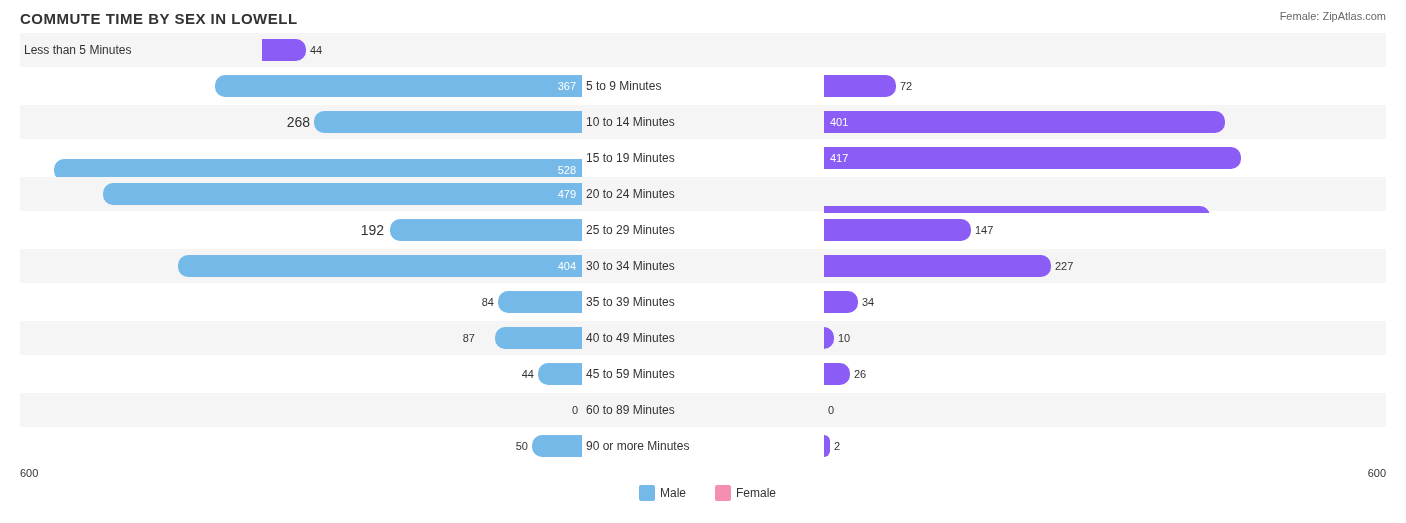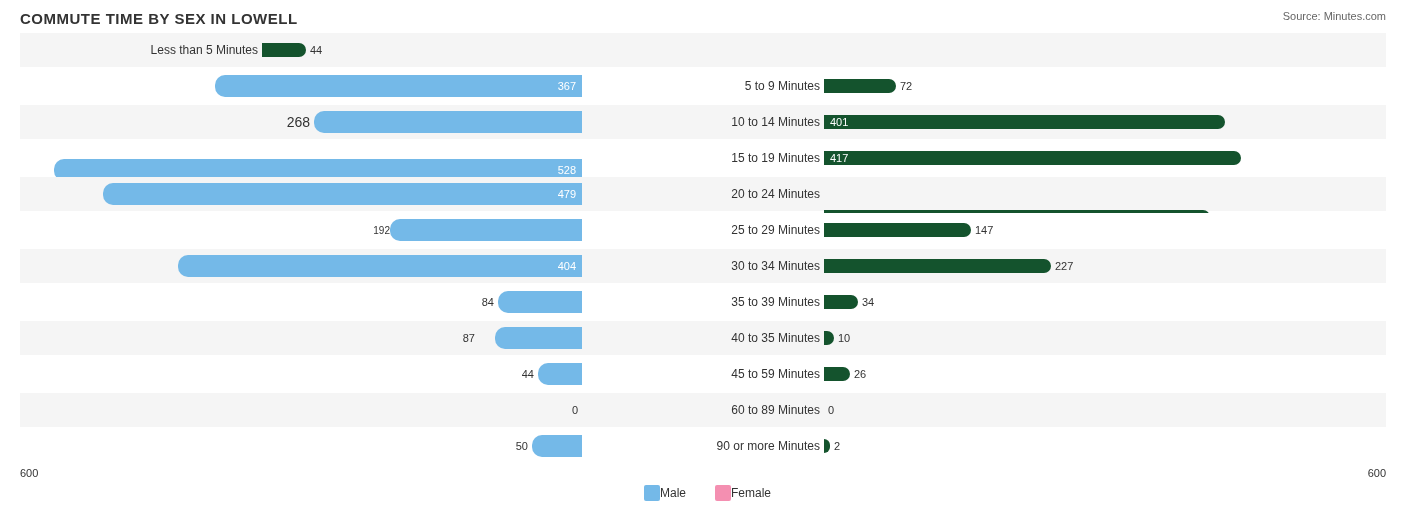--- a/index.html
+++ b/index.html
@@ -59,40 +59,40 @@
     .right-side {
       width: 600px;
       display: flex;
       align-items: center;
       justify-content: flex-start;
       position: relative;
       height: 100%;
     }
     .label-center {
       width: 242px;
-      text-align: right;
+      text-align: left;
       font-size: 12px;
       color: #333;
       flex-shrink: 0;
       z-index: 2;
       padding: 0 4px;
     }
     .male-bar {
       background: #74b9e8;
       height: 22px;
       border-radius: 10px 0 0 10px;
       display: flex;
       align-items: center;
       justify-content: flex-end;
       padding-right: 6px;
       position: relative;
     }
     .female-bar {
-      background: #14532d;
-      height: 14px;
+      background: #8b5cf6;
+      height: 22px;
       border-radius: 0 10px 10px 0;
       display: flex;
       align-items: center;
       justify-content: flex-start;
       padding-left: 6px;
       position: relative;
     }
     .bar-value {
       font-size: 11px;
       font-weight: normal;
@@ -111,20 +111,21 @@
     .legend {
       display: flex;
       justify-content: center;
       align-items: center;
       gap: 20px;
       margin-top: 6px;
     }
     .legend-item {
       display: flex;
       align-items: center;
+      gap: 5px;
       font-size: 12px;
       color: #333;
       padding-left: 9px;
     }
     .legend-box {
       width: 16px;
       height: 16px;
       border-radius: 2px;
     }
     
@@ -141,21 +142,21 @@
       margin-left: 4px;
       min-width: 25px;
       text-align: left;
     }
   </style>
 </head>
 <body>
 
 <div class="chart-container">
   <div class="chart-title">COMMUTE TIME BY SEX IN LOWELL</div>
-  <div class="source-text">Source: Minutes.com</div>
+  <div class="source-text">Female: ZipAtlas.com</div>
 
   <div class="bars-area" id="bars-area">
       <div class="bar-row">
         <div class="label-center">Less than 5 Minutes</div>
         <div class="right-side">
           <div class="female-bar" style="width: 44px; min-width: 44px;"></div>
           <span class="female-outer" style="font-size: 11px; color: rgb(51, 51, 51); margin-left: 4px;">44</span>
         </div>
       </div>
       <div class="bar-row">
@@ -203,21 +204,21 @@
         </div>
         <div class="label-center">20 to 24 Minutes</div>
         <div class="right-side">
           <div class="female-bar" style="width: 386px; min-width: 386px; margin-top: 45px;">
             <span class="bar-value">386</span>
           </div>
         </div>
       </div>
       <div class="bar-row">
         <div class="left-side">
-          <span class="male-outer" style="font-size: 10px; color: rgb(51, 51, 51); margin-right: 0; order: -1;">192</span>
+          <span class="male-outer" style="font-size: 14px; color: rgb(51, 51, 51); margin-right: 6px; order: -1;">192</span>
           <div class="male-bar" style="width: 192px; min-width: 192px;"></div>
         </div>
         <div class="label-center">25 to 29 Minutes</div>
         <div class="right-side">
           <div class="female-bar" style="width: 147px; min-width: 147px;"></div>
           <span class="female-outer" style="font-size: 11px; color: rgb(51, 51, 51); margin-left: 4px;">147</span>
         </div>
       </div>
       <div class="bar-row">
         <div class="left-side">
@@ -240,21 +241,21 @@
         <div class="right-side">
           <div class="female-bar" style="width: 34px; min-width: 34px;"></div>
           <span class="female-outer" style="font-size: 11px; color: rgb(51, 51, 51); margin-left: 4px;">34</span>
         </div>
       </div>
       <div class="bar-row">
         <div class="left-side">
           <span class="male-outer" style="font-size: 11px; color: rgb(51, 51, 51); margin-right: 20px; order: -1;">87</span>
           <div class="male-bar" style="width: 87px; min-width: 87px;"></div>
         </div>
-        <div class="label-center">40 to 35 Minutes</div>
+        <div class="label-center">40 to 49 Minutes</div>
         <div class="right-side">
           <div class="female-bar" style="width: 10px; min-width: 10px;"></div>
           <span class="female-outer" style="font-size: 11px; color: rgb(51, 51, 51); margin-left: 4px;">10</span>
         </div>
       </div>
       <div class="bar-row">
         <div class="left-side">
           <span class="male-outer" style="font-size: 11px; color: rgb(51, 51, 51); margin-right: 4px; order: -1;">44</span>
           <div class="male-bar" style="width: 44px; min-width: 44px;"></div>
         </div>

